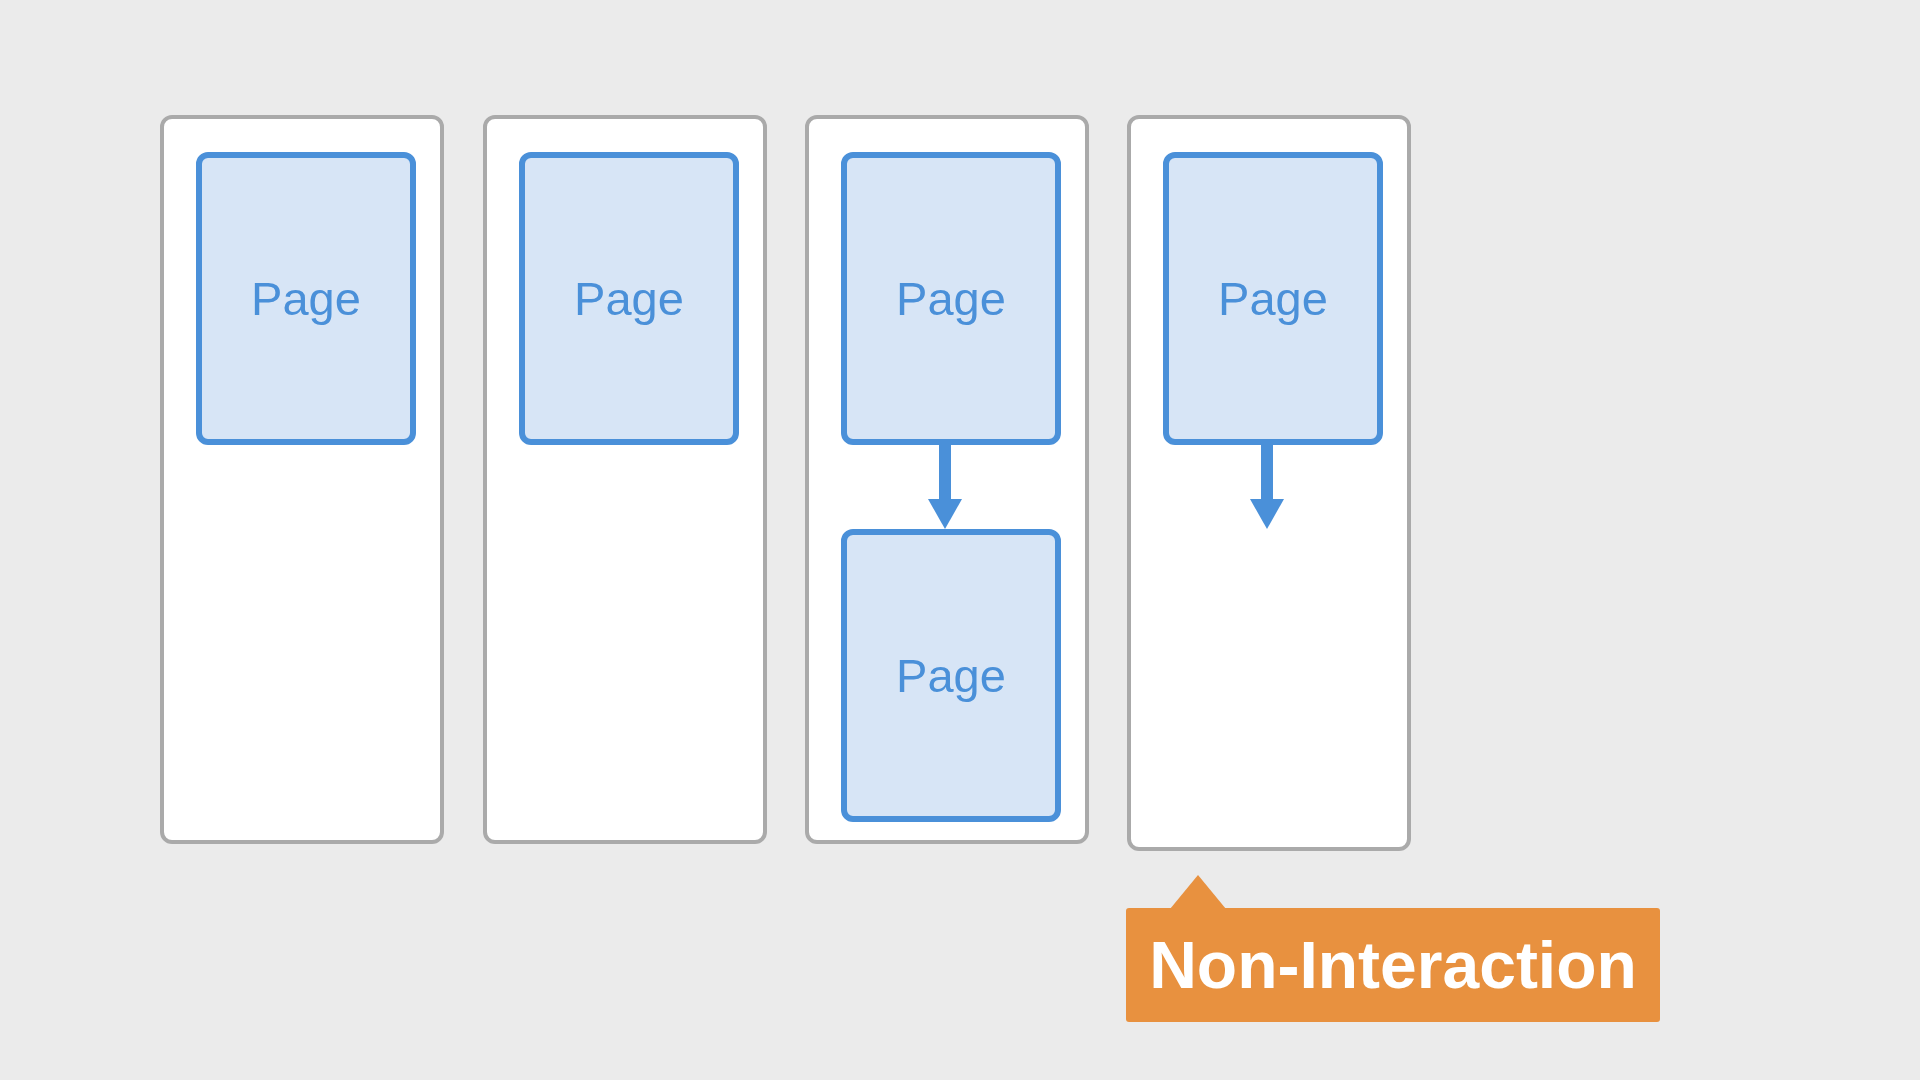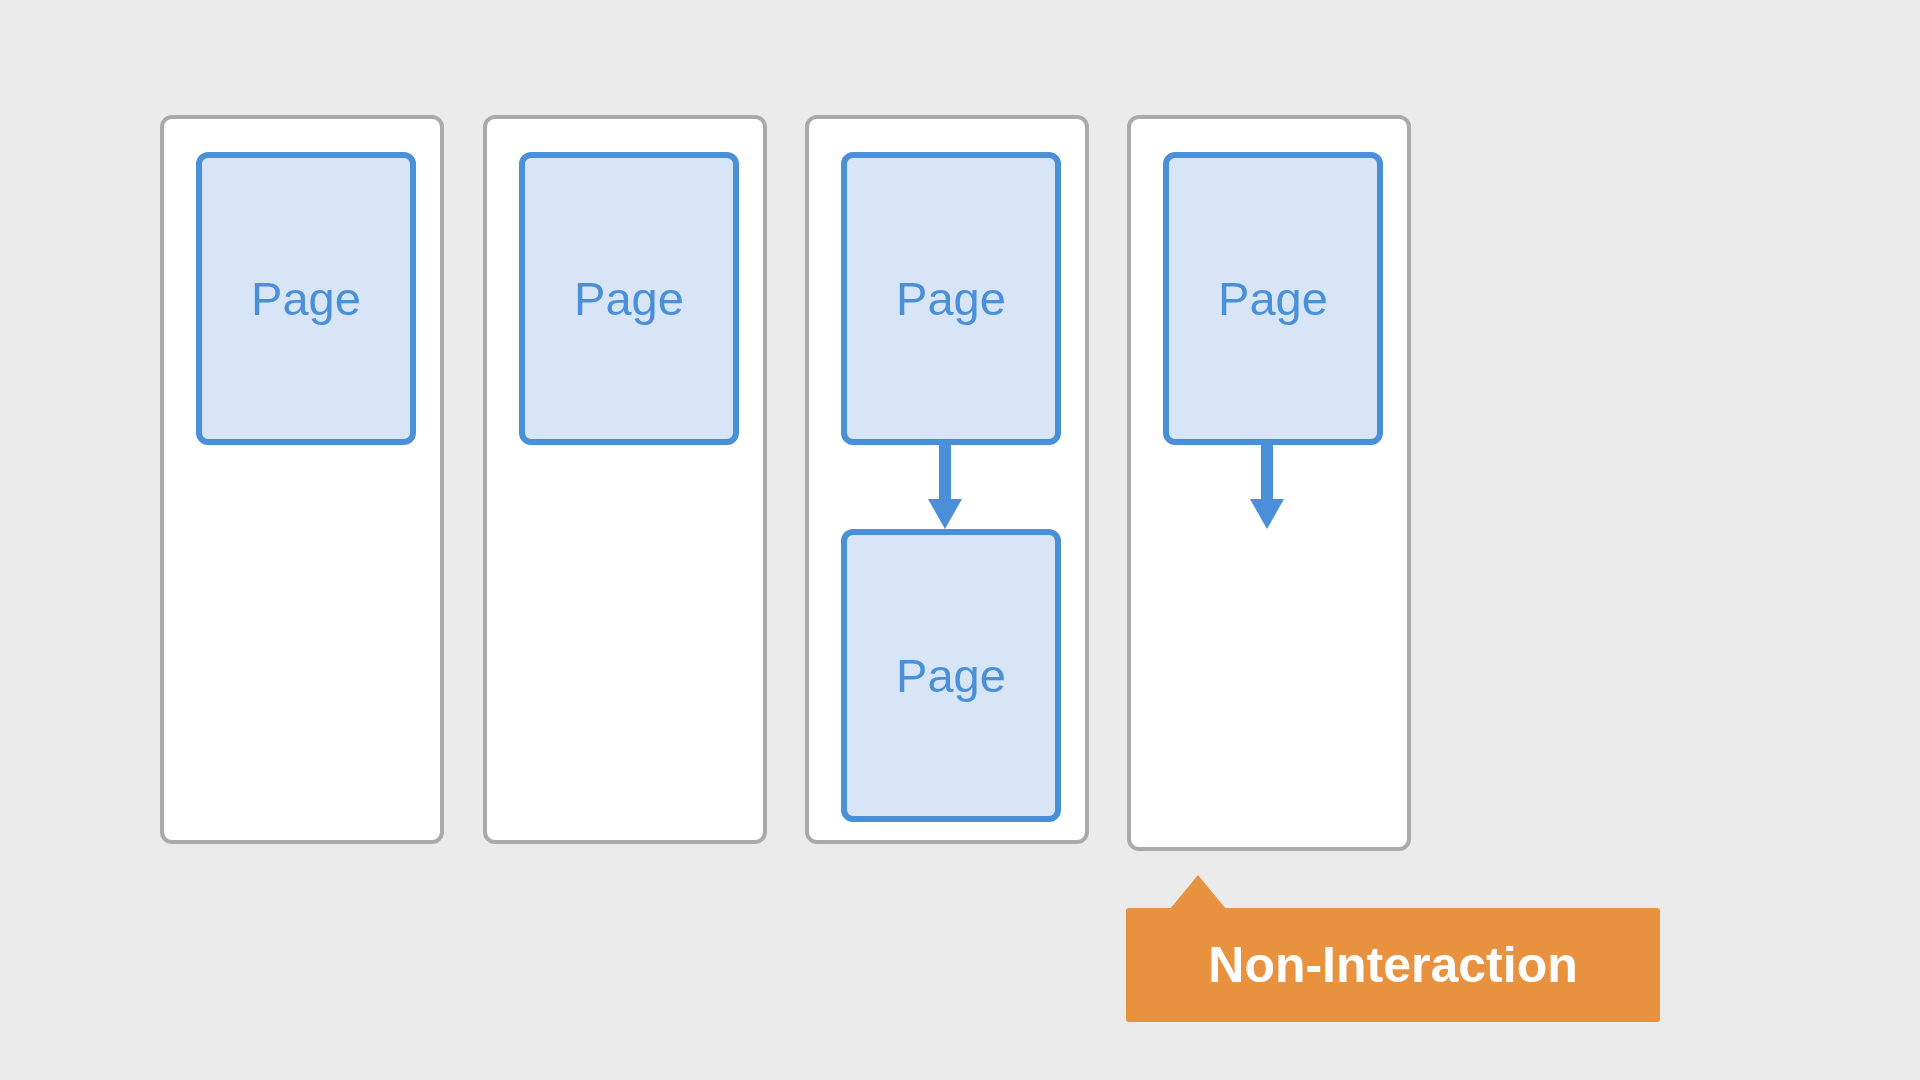--- a/index.html
+++ b/index.html
@@ -76,21 +76,21 @@
     position: absolute;
     background: #e8913f;
     border-radius: 3px;
     display: flex;
     align-items: center;
     justify-content: center;
     box-sizing: border-box;
   }
   .callout-label {
     color: #ffffff;
-    font-size: 50px;
+    font-size: 66px;
     font-weight: 700;
     line-height: 1;
     white-space: nowrap;
   }
   .callout-pointer {
     position: absolute;
     width: 0;
     height: 0;
     border-left: 28px solid transparent;
     border-right: 28px solid transparent;

